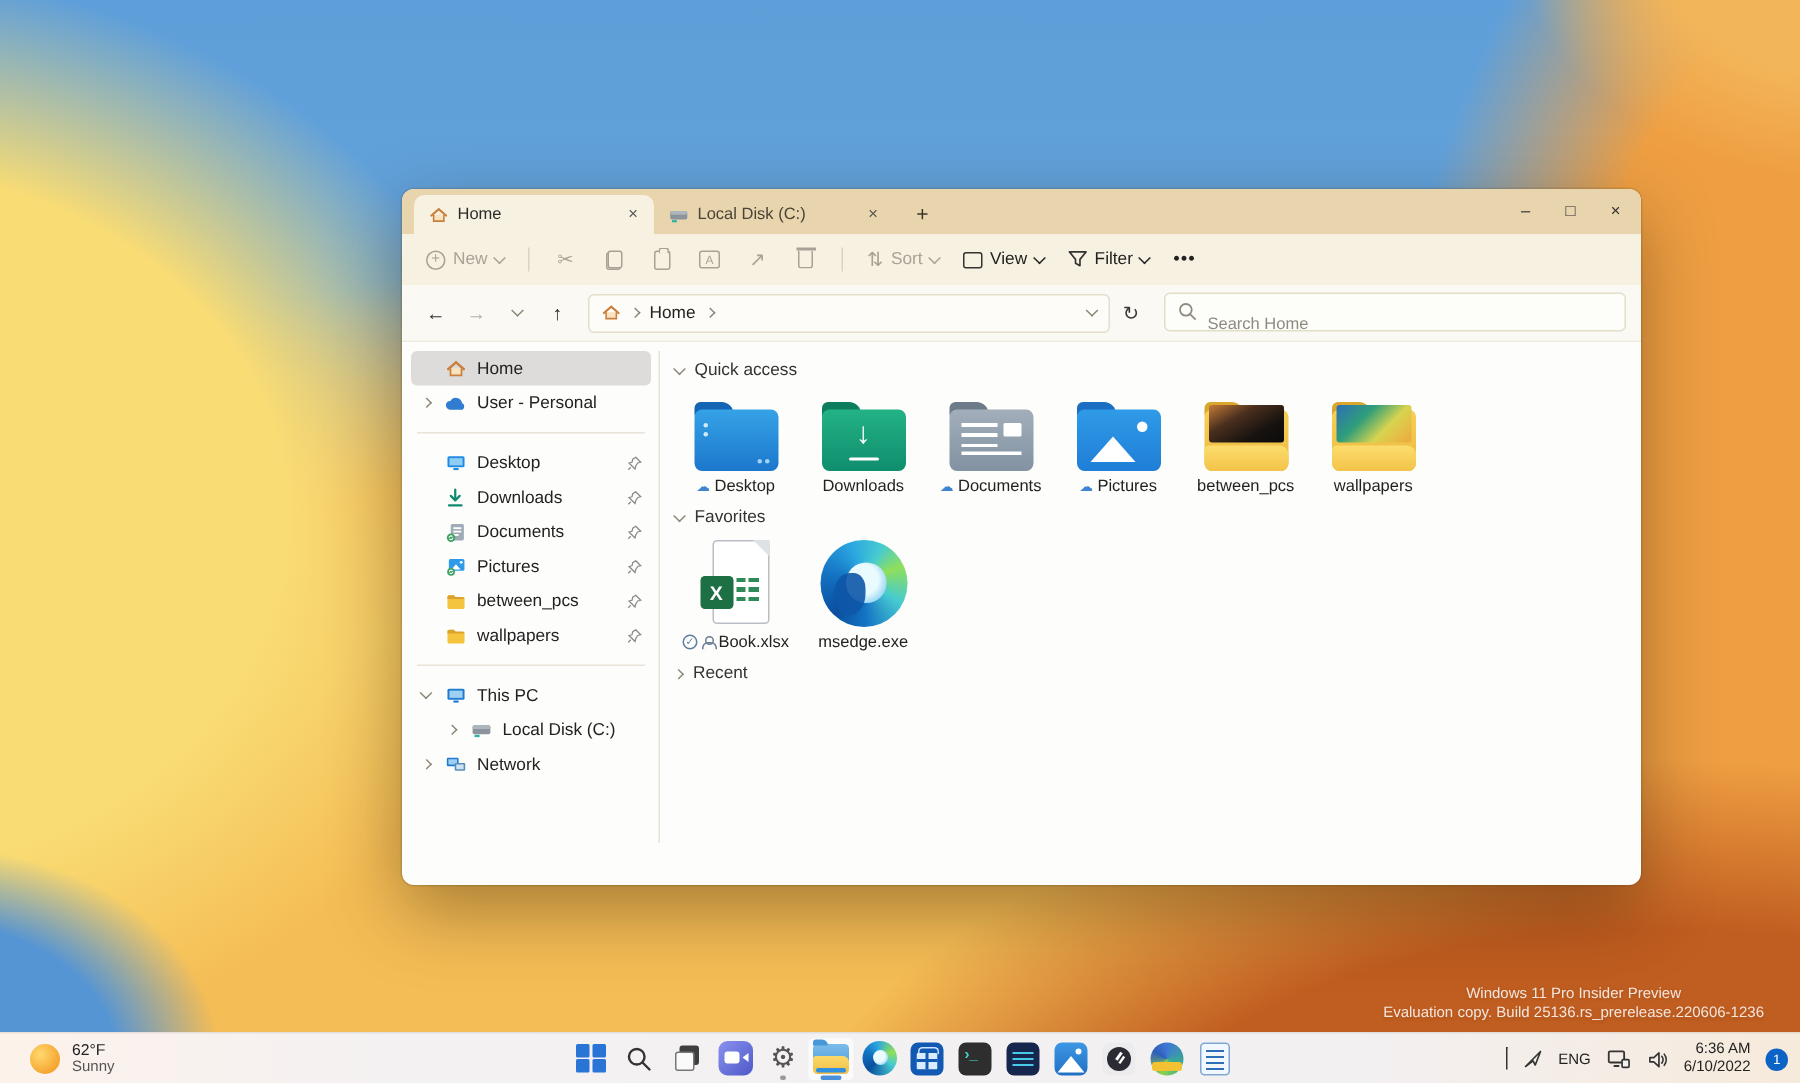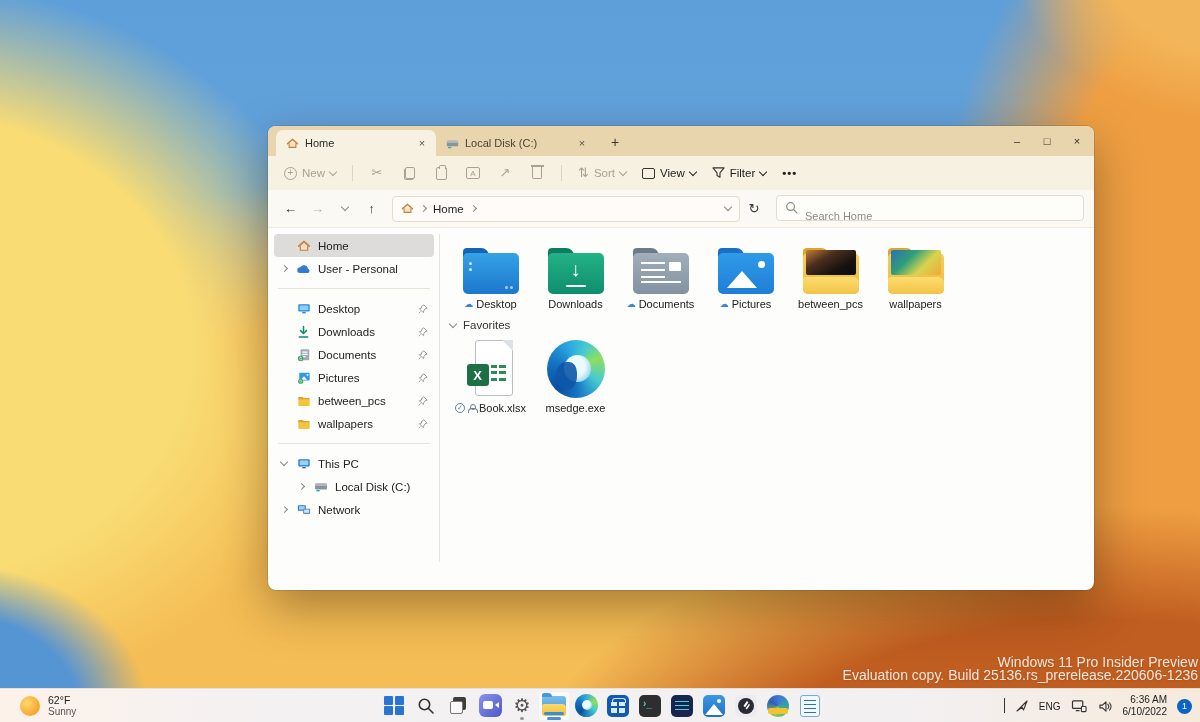--- a/index.html
+++ b/index.html
@@ -9,22 +9,22 @@
   
   .desktop{position:relative;width:1200px;height:722px;overflow:hidden;
     background:
       radial-gradient(300px 220px at -4% 98%, #5695d3 0 42%, rgba(86,149,211,0) 65%),
       radial-gradient(330px 240px at 103% -6%, #f3b559 0 40%, rgba(243,181,89,0) 68%),
       radial-gradient(820px 420px at 92% 112%, #c05d20 0 45%, rgba(192,93,32,0) 72%),
       radial-gradient(520px 760px at 109% 48%, #ef9f42 0 52%, rgba(239,159,66,0) 74%),
       radial-gradient(640px 520px at -8% 48%, #f9dc74 0 45%, rgba(249,220,116,0) 70%),
       radial-gradient(1100px 760px at 38% 108%, #f5bd55 0 50%, #f2a746 62%, rgba(242,167,70,0) 80%),
       linear-gradient(180deg,#5f9fd9 0%,#67a6dd 60%,#6fabe0 100%);}
-  .watermark{position:absolute;right:2px;bottom:40px;text-align:right;color:rgba(255,255,255,.85);
-    font-size:14px;line-height:13px;text-shadow:0 1px 2px rgba(120,60,10,.25)}
+  .watermark{position:absolute;right:24px;bottom:40px;text-align:center;color:rgba(255,255,255,.85);
+    font-size:10px;line-height:13px;text-shadow:0 1px 2px rgba(120,60,10,.25)}
 
   
   .window{position:absolute;left:268px;top:126px;width:826px;height:464px;border-radius:8px;overflow:hidden;
     background:#fdfdfb;box-shadow:0 18px 48px rgba(40,20,0,.38),0 0 0 1px rgba(90,70,40,.18)}
   .tabbar{height:30px;background:#e8d5ae;display:flex;align-items:flex-end;padding-left:8px;position:relative}
   .tab{height:26px;width:160px;display:flex;align-items:center;gap:6px;padding:0 6px 0 10px;font-size:11px;border-radius:7px 7px 0 0;color:#2b2b2b}
   .tab.active{background:#f7f1e1}
   .tab .tlabel{flex:1;white-space:nowrap;overflow:hidden}
   .tab.inactive{color:#4a4336}
   .tclose{width:16px;height:16px;display:flex;align-items:center;justify-content:center;font-size:11px;color:#555;border-radius:3px}
@@ -469,20 +469,24 @@
                 <rect x="7" y="6" width="8" height="6" rx="1" fill="#5a8db8"></rect>
                 <rect x="8.2" y="7.2" width="5.6" height="3.6" fill="#cfe4f2"></rect>
               </svg>
             </span>
           <span class="sb-label">Network</span>
         </div>
       </div>
 
       <div class="content">
 
+        <div class="sechead">
+          <span class="chev-d"></span>
+          <span>Quick access</span>
+        </div>
         <div class="grid">
           <div class="gitem">
             <div class="fi v-desktop">
                 <span class="ftab"></span>
                 <span class="fbody"></span>
               </div>
             <div class="glabel">
                 <span class="cloudg">☁</span>
                 <span>Desktop</span>
               </div>
@@ -569,20 +573,24 @@
             </div>
           </div>
           <div class="gitem">
             <div class="edgeic"></div>
             <div class="glabel">
                 <span>msedge.exe</span>
               </div>
           </div>
         </div>
 
+        <div class="sechead">
+          <span class="chev-r"></span>
+          <span>Recent</span>
+        </div>
 
       </div>
     </div>
 
   </div>
 
   <div class="taskbar">
 
     <div class="weather">
       <span class="wsun"></span>

